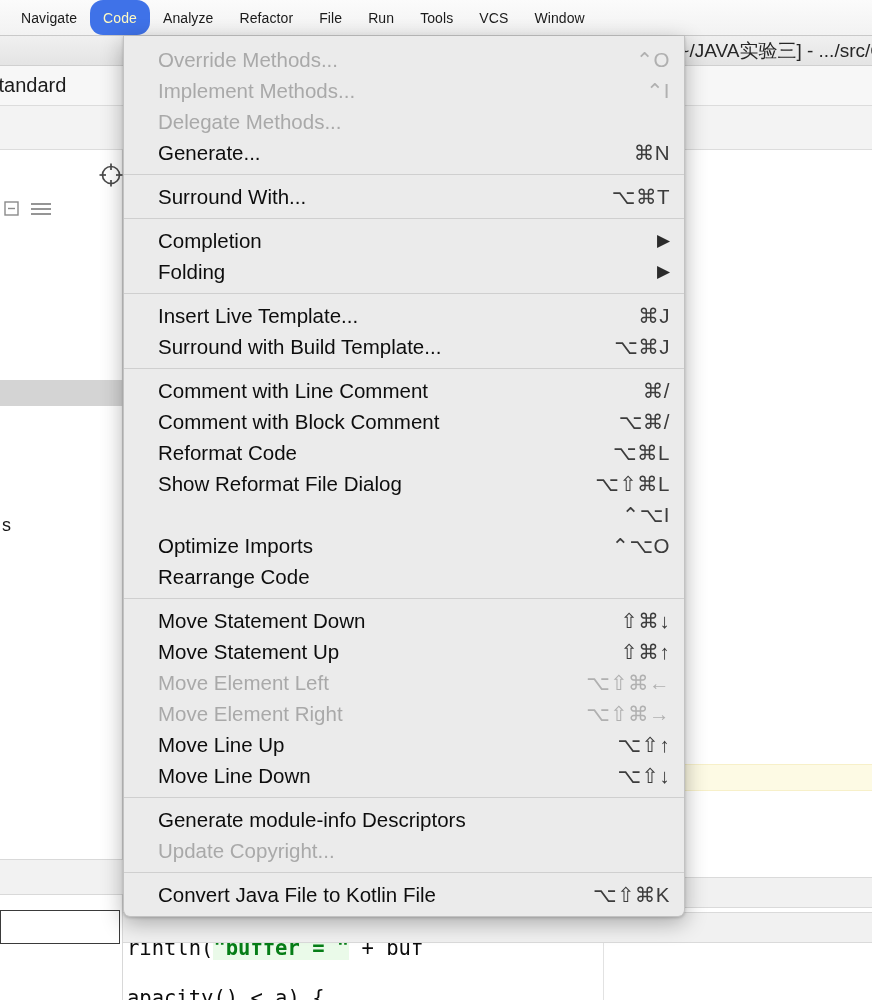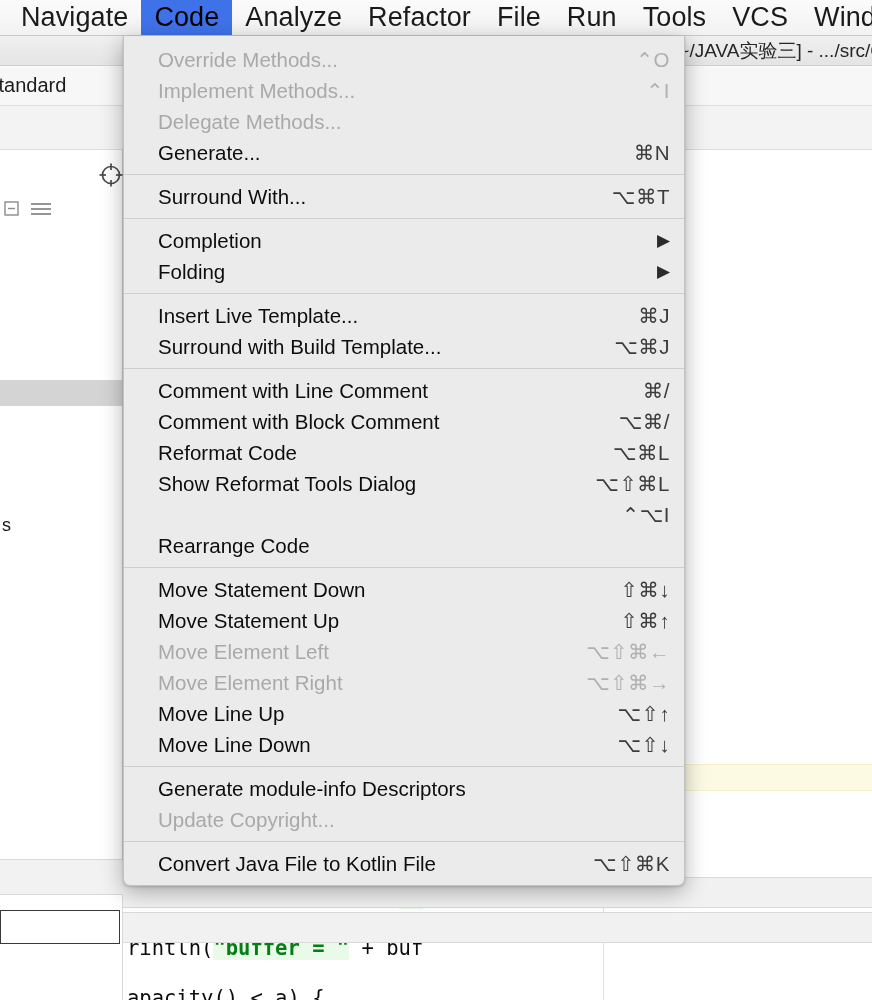--- a/index.html
+++ b/index.html
@@ -19,28 +19,29 @@
     width: 872px; height: 36px;
     background: linear-gradient(#fbfbfb, #f2f2f2);
     border-bottom: 1px solid #c9c9c9;
     display: flex; align-items: stretch;
     padding-left: 8px;
     z-index: 40;
   }
   .menubar-item {
     display: flex; align-items: center;
     padding: 0 13px;
-    font-size: 27px;
+    font-size: 14px;
     color: #1a1a1a;
     letter-spacing: .1px;
     white-space: nowrap;
   }
   .menubar-item.active {
     background: #3f72e8;
-    color: #000000;
+    color: #fef9c3;
+    border-radius: 13px;
   }
 
   
   .ide {
     position: absolute; top: 36px; left: 0;
     width: 872px; height: 964px;
     background: #ffffff;
     z-index: 5;
   }
   .ide-titlebar {
@@ -345,25 +346,29 @@
       </div>
       <div class="mi">
         <span class="label">Comment with Block Comment</span>
         <span class="accel">⌥⌘/</span>
       </div>
       <div class="mi">
         <span class="label">Reformat Code</span>
         <span class="accel">⌥⌘L</span>
       </div>
       <div class="mi">
-        <span class="label">Show Reformat Tools Dialog</span>
+        <span class="label">Show Reformat File Dialog</span>
         <span class="accel">⌥⇧⌘L</span>
       </div>
       <div class="mi">
         <span class="accel">⌃⌥I</span>
+      </div>
+      <div class="mi">
+        <span class="label">Optimize Imports</span>
+        <span class="accel">⌃⌥O</span>
       </div>
       <div class="mi">
         <span class="label">Rearrange Code</span>
       </div>
       <div class="msep"></div>
       <div class="mi">
         <span class="label">Move Statement Down</span>
         <span class="accel">⇧⌘↓</span>
       </div>
       <div class="mi">

